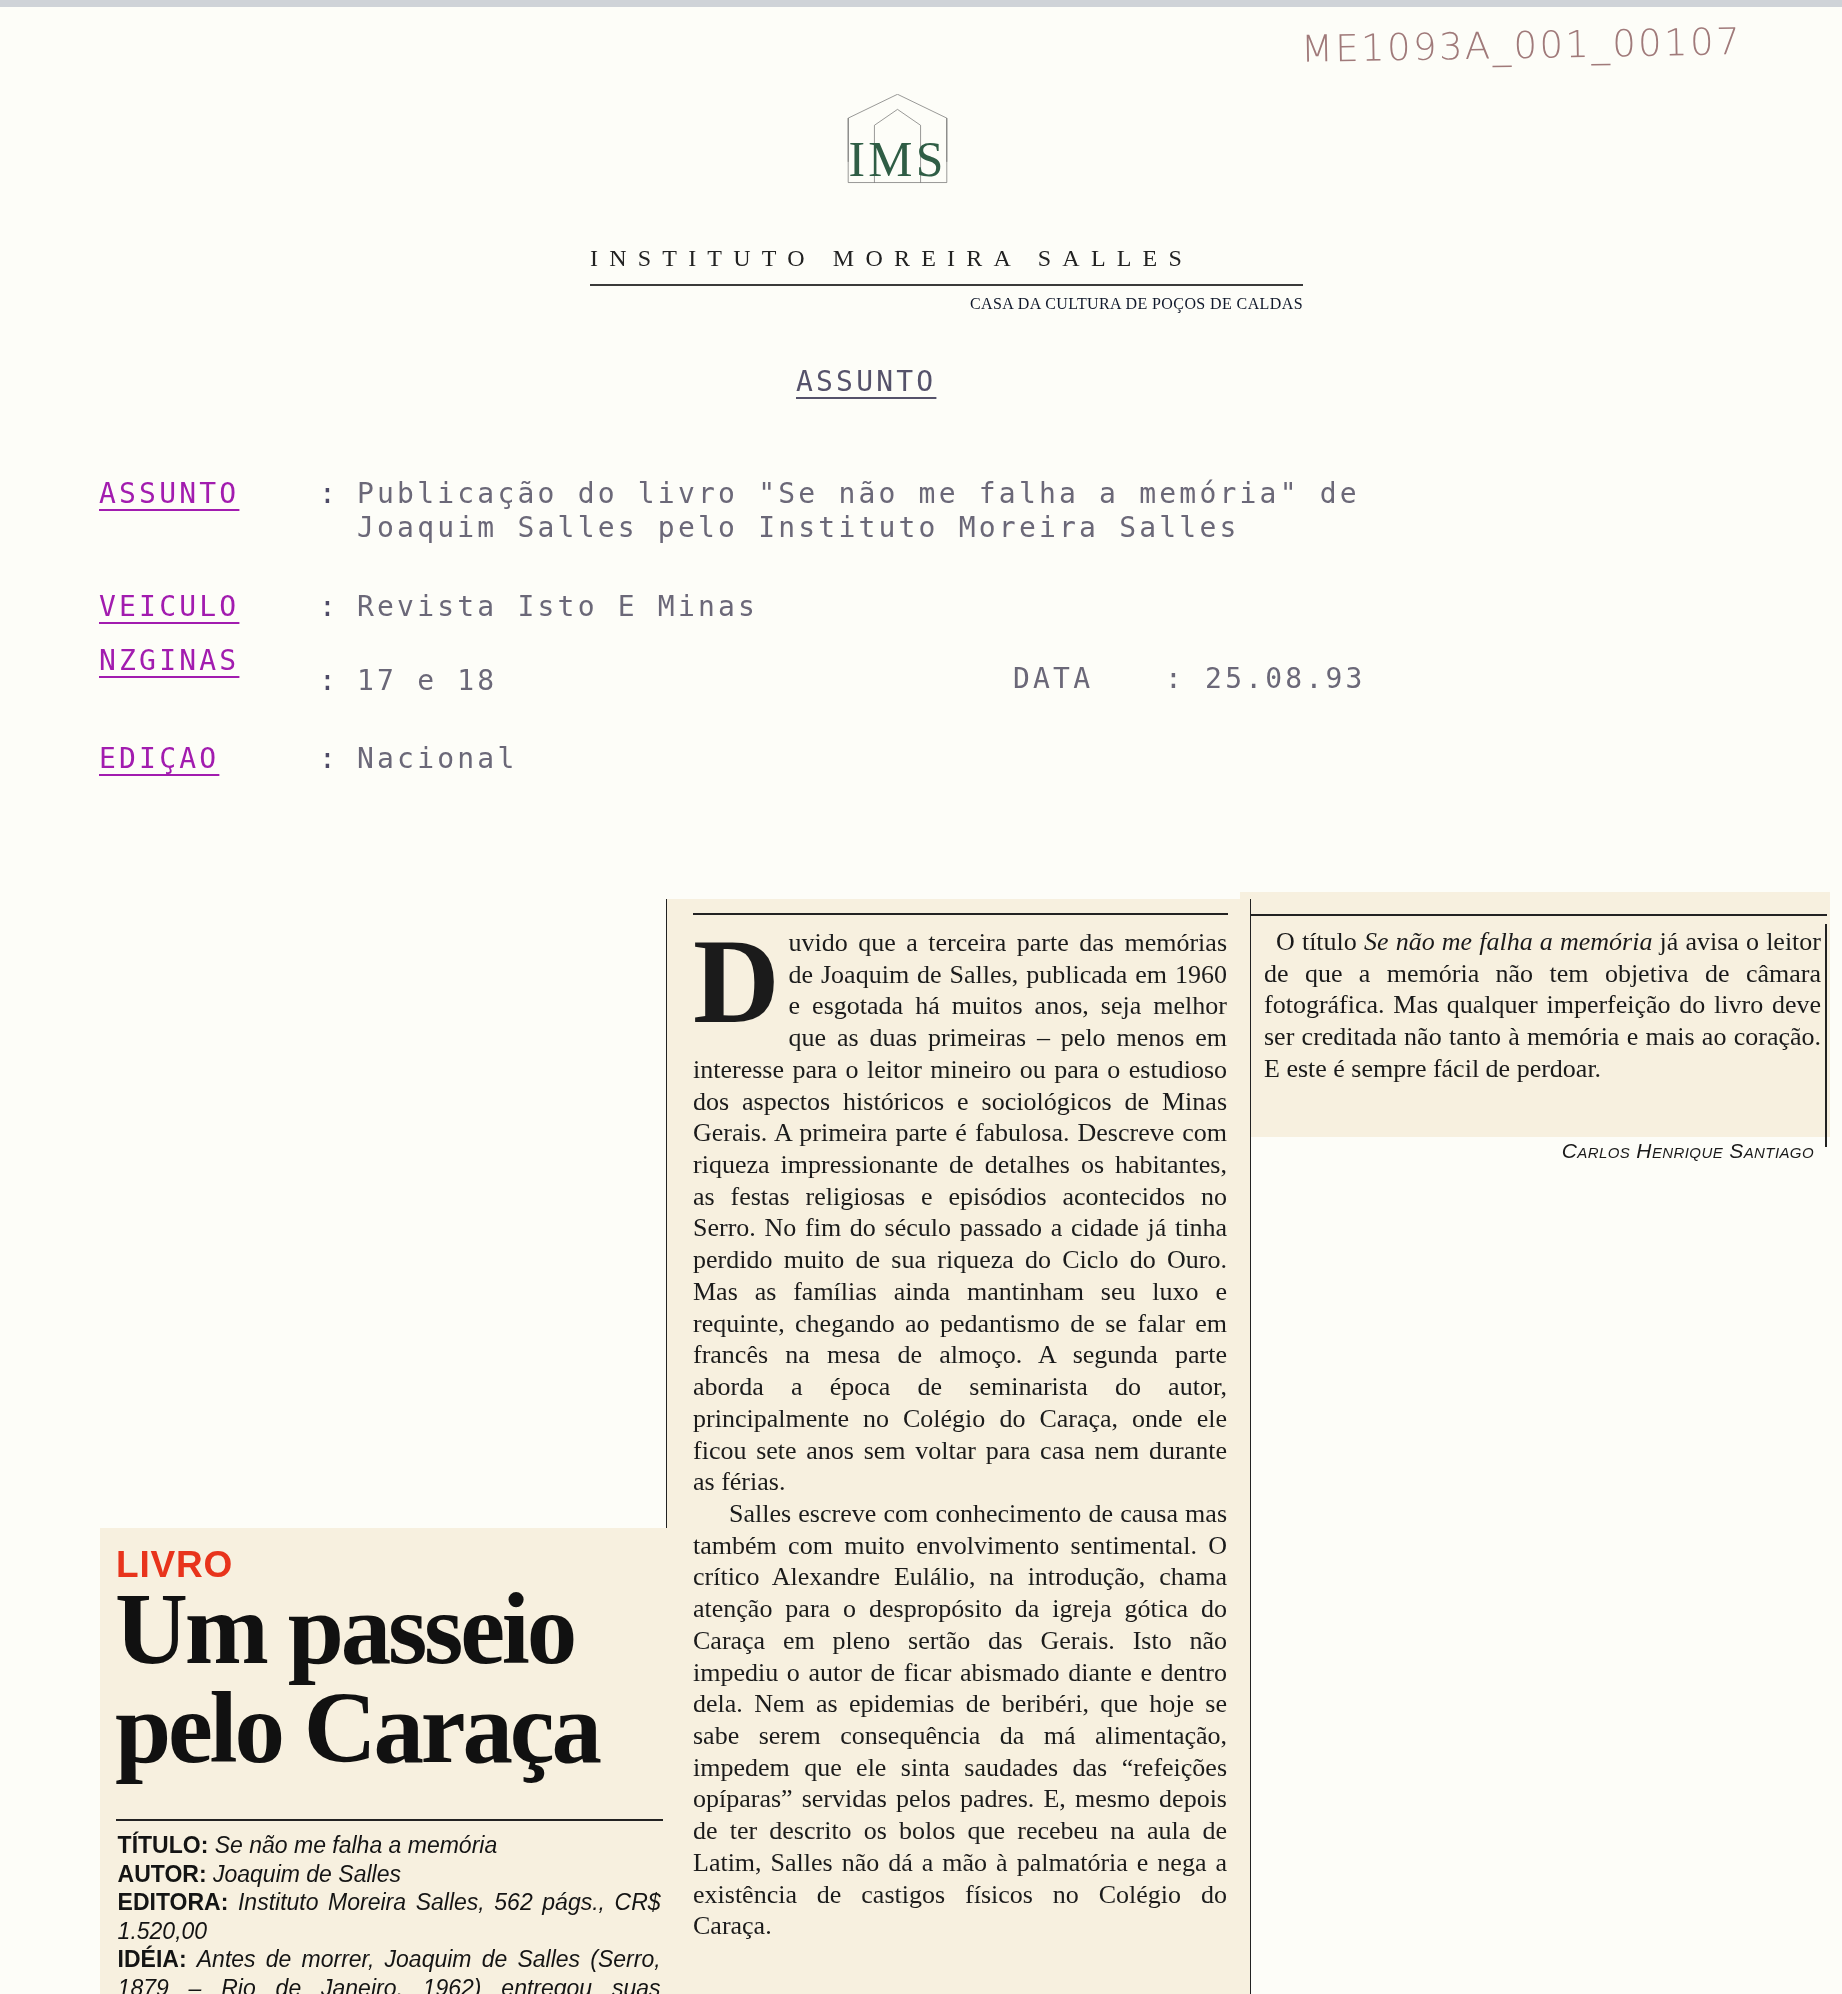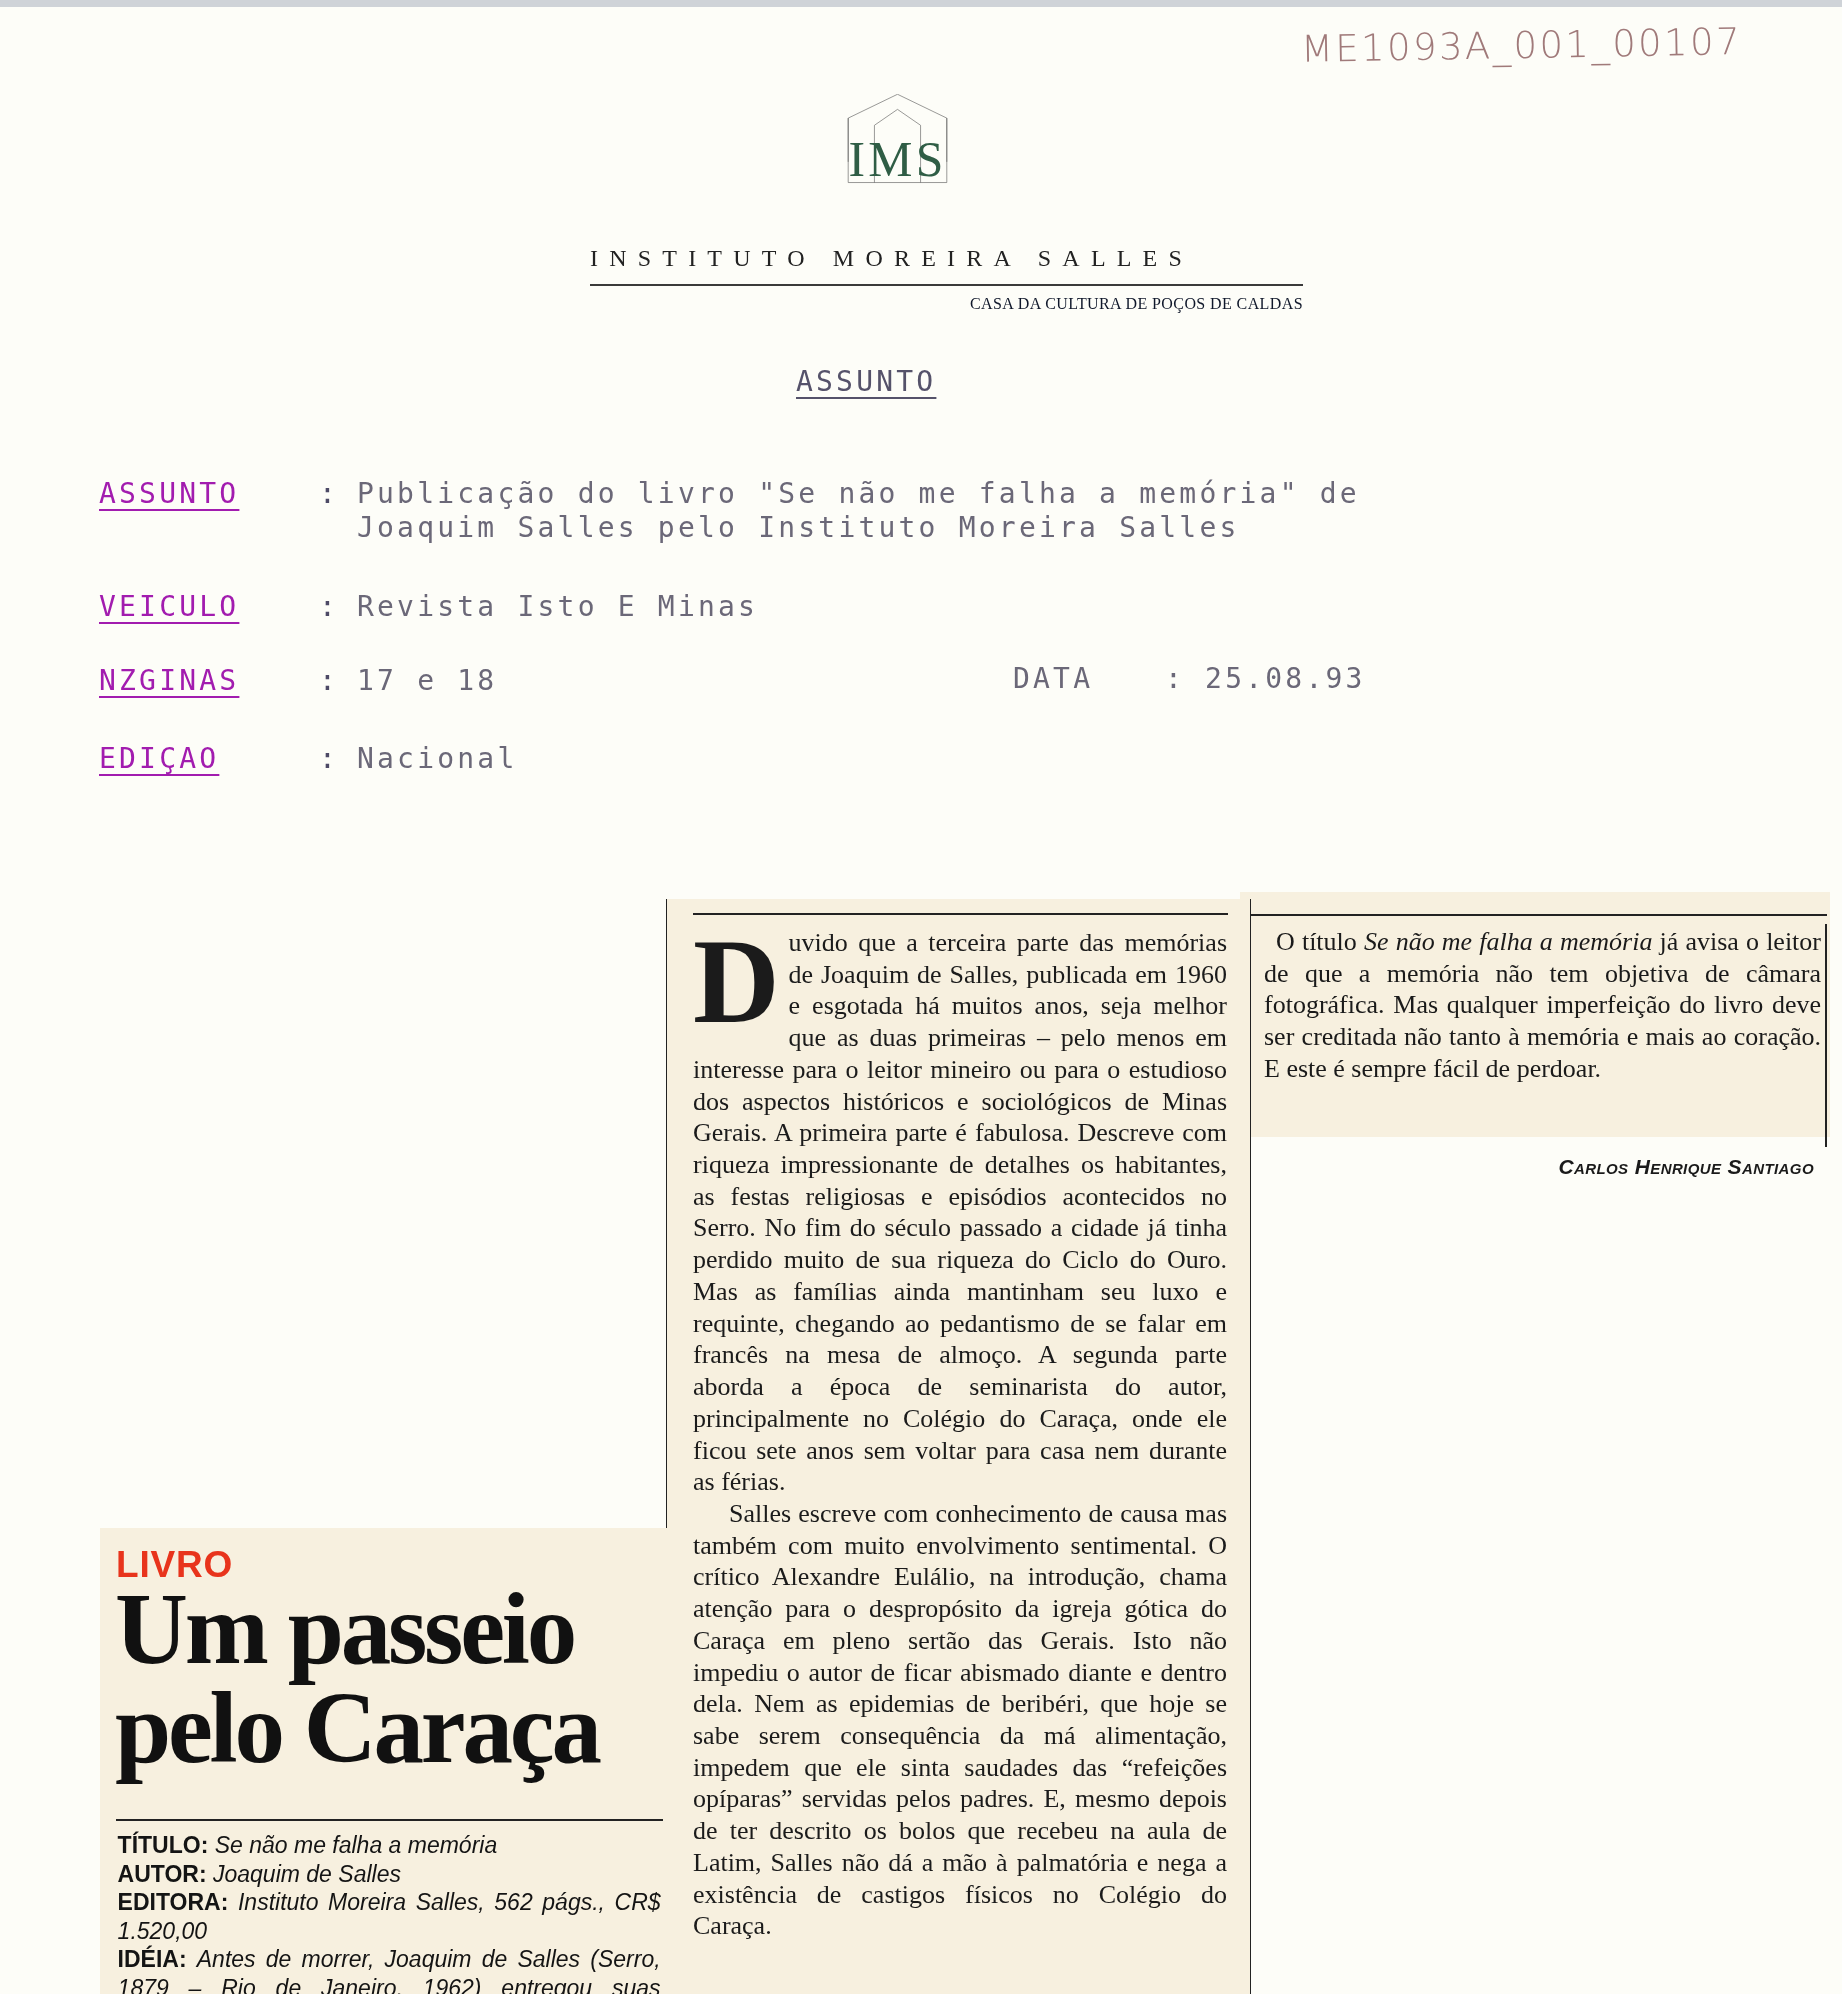--- a/index.html
+++ b/index.html
@@ -67,22 +67,22 @@
     }
     .quote-box .top-rule { position: absolute; left: 8px; top: 21.5px; width: 579px; height: 2px; background: #222; }
     .quote-box .right-rule { position: absolute; left: 585px; top: 32px; width: 1.6px; height: 223px; background: #222; }
     .quote-text {
       position: absolute; left: 24px; top: 34px; width: 557px;
       font-family: "Liberation Serif", serif; font-size: 26px; line-height: 1.22; text-align: justify;
     }
     .quote-text .lead { display: inline-block; width: 12px; }
     .quote-author {
       position: absolute; right: 16px; top: 247px;
-      font-family: "Liberation Sans", sans-serif; font-weight: bold; font-style: italic;
-      font-size: 21px; font-variant: small-caps; letter-spacing: 0.4px; margin-top: 16px;
+      font-family: "Liberation Sans", sans-serif; font-weight: normal; font-style: italic;
+      font-size: 21px; font-variant: small-caps; letter-spacing: 0.4px;
     }
 
     .side-col {
       left: 100px; top: 1528px; width: 567px; height: 718px;
     }
     .section-tag {
       position: absolute; left: 16px; top: 16px; font-family: "Liberation Sans", sans-serif;
       font-weight: bold; font-size: 37px; color: #e8341c; letter-spacing: 0.8px;
     }
     .headline {
@@ -123,21 +123,21 @@
 
 <div class="typed field-label" style="top:477px"><span>ASSUNTO</span></div>
 <div class="typed field-colon" style="position:absolute;left:319px;top:477px">:</div>
 <div class="typed field-value" style="top:477px">Publicação do livro "Se não me falha a memória" de</div>
 <div class="typed field-value" style="top:511px">Joaquim Salles pelo Instituto Moreira Salles</div>
 
 <div class="typed field-label" style="top:590px"><span>VEICULO</span></div>
 <div class="typed field-colon" style="position:absolute;left:319px;top:590px">:</div>
 <div class="typed field-value" style="top:590px">Revista Isto E Minas</div>
 
-<div class="typed field-label" style="top:664px"><span>NZGINAS</span></div>
+<div class="typed field-label" style="top:644px"><span>NZGINAS</span></div>
 <div class="typed field-colon" style="position:absolute;left:319px;top:664px">:</div>
 <div class="typed field-value" style="top:664px">17 e 18</div>
 <div class="typed field-value" style="left:1013px;top:662px">DATA</div>
 <div class="typed field-value" style="left:1165px;top:662px">: 25.08.93</div>
 
 <div class="typed field-label" style="top:742px"><span>EDIÇAO</span></div>
 <div class="typed field-colon" style="position:absolute;left:319px;top:742px">:</div>
 <div class="typed field-value" style="top:742px">Nacional</div>
 
 <div class="paper quote-box">

